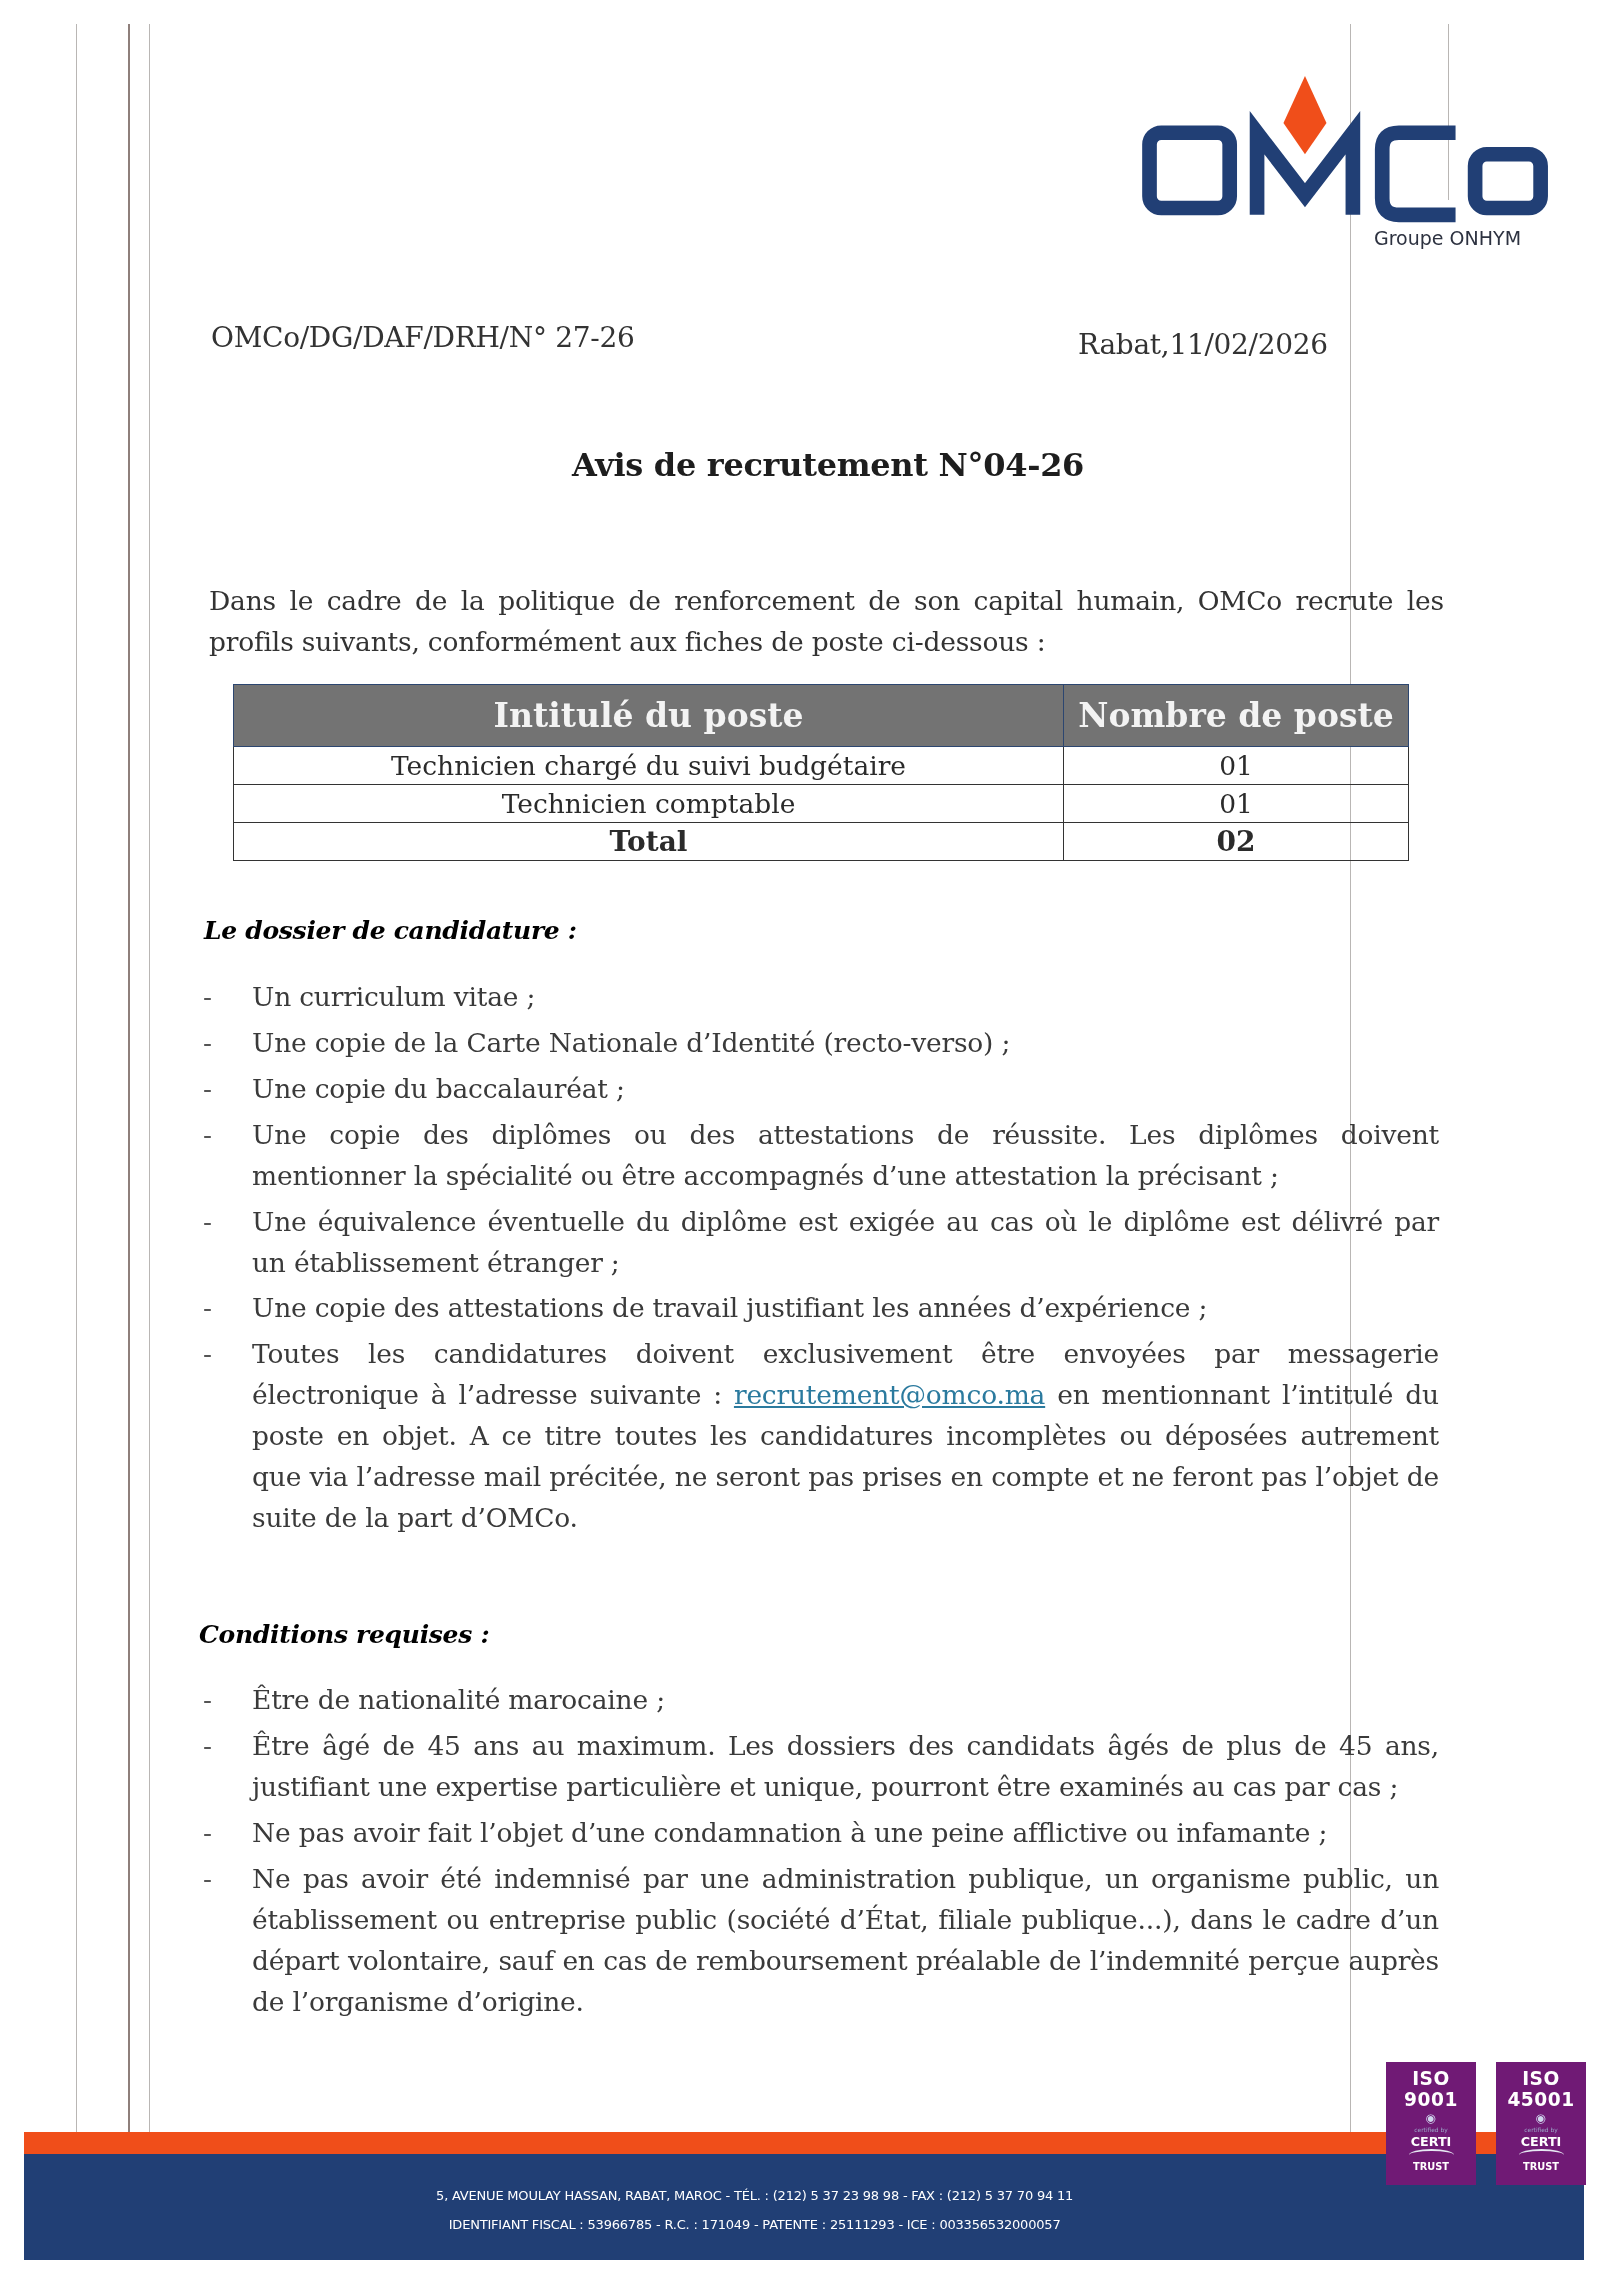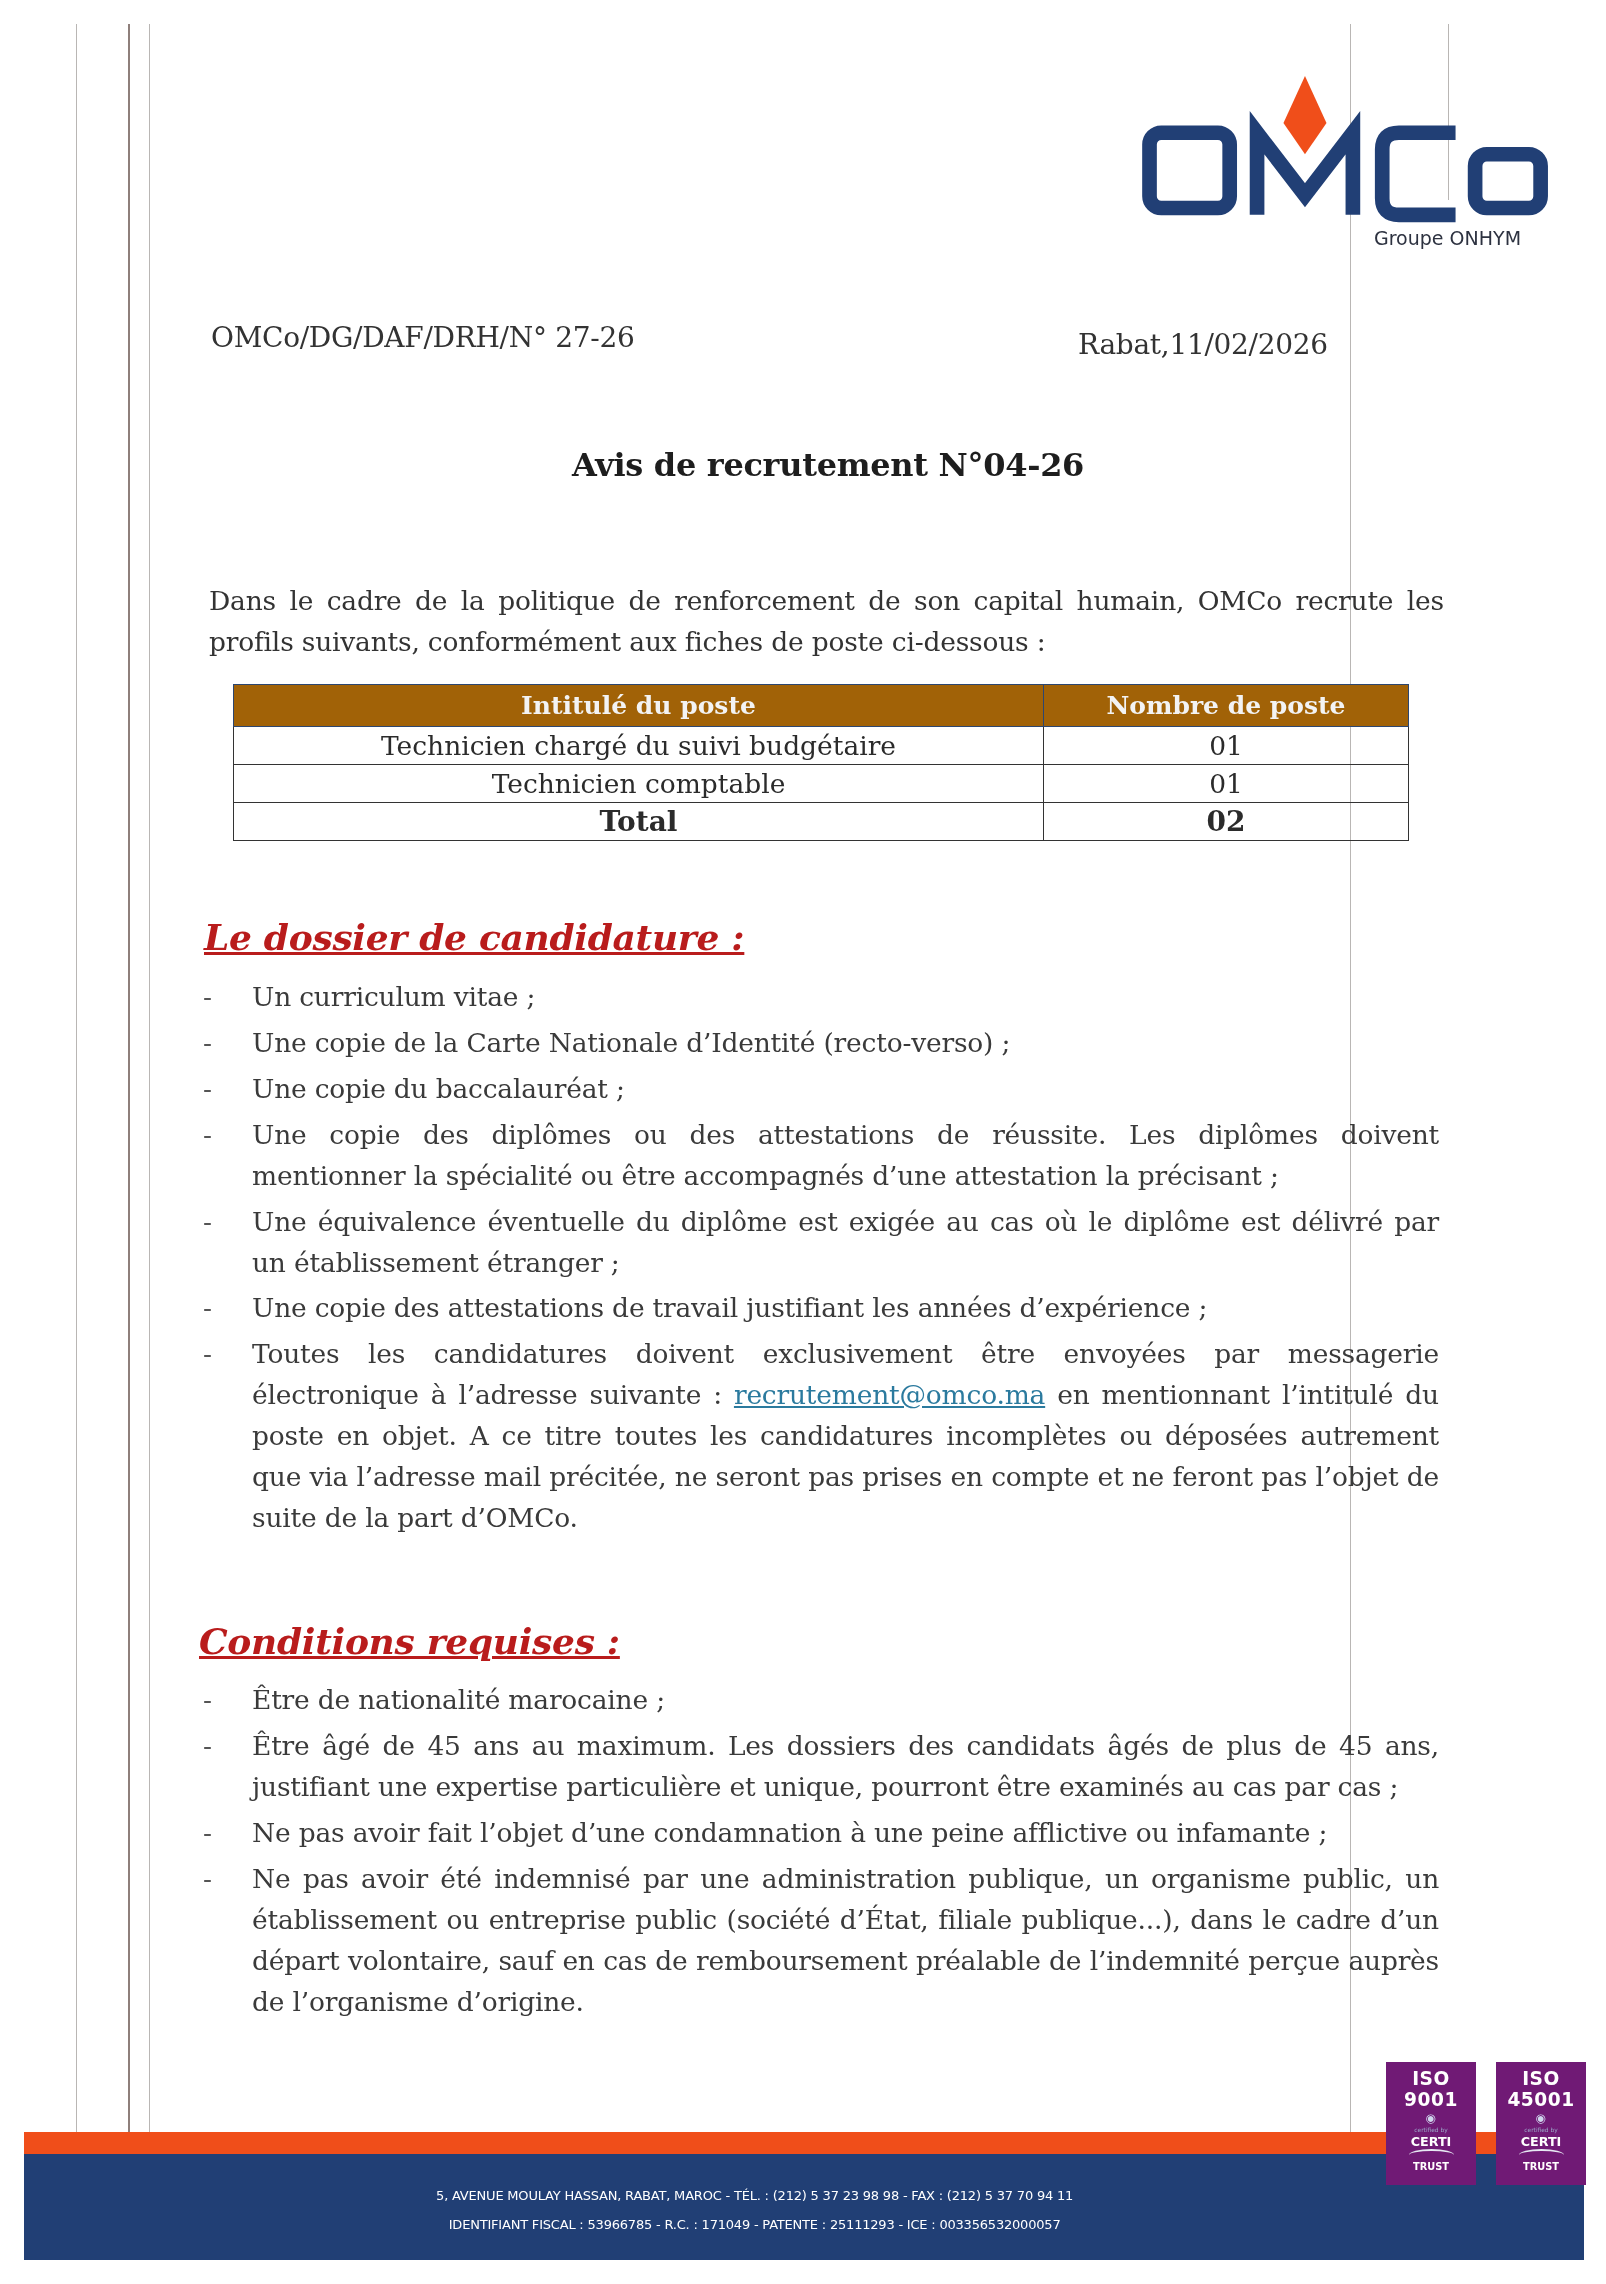--- a/index.html
+++ b/index.html
@@ -24,32 +24,32 @@
   .title { left: 0; width: 1656px; top: 446px; text-align: center; font-size: 32px; font-weight: bold; color: #1e1e1e; letter-spacing: -0.3px; }
 
   .para { left: 209px; width: 1235px; font-size: 26.5px; line-height: 41px; color: #333; letter-spacing: -0.2px; }
   .intro { top: 580px; text-align: justify; }
 
   table.posts {
     position: absolute; left: 233px; top: 684px; width: 1176px;
     border-collapse: collapse; font-size: 26.5px;
   }
   table.posts th {
-    background: #a16207; color: #f3f3f3; font-weight: bold; height: 41px; padding: 0;
-    border: 1.5px solid #2c4670; font-size: 25px;
+    background: #737373; color: #f3f3f3; font-weight: bold; height: 41px; padding: 10px;
+    border: 1.5px solid #2c4670; font-size: 33px;
   }
   table.posts td {
     border: 1.5px solid #333; height: 37px; text-align: center; padding: 0; color: #2b2b2b;
   }
   table.posts td.col1, table.posts th.col1 { width: 809px; }
   table.posts tr.total td { font-weight: bold; font-size: 28px; }
 
   .section-h {
-    font-size: 36px; font-style: italic; font-weight: bold; text-decoration: underline;
-    color: #b91c1c; letter-spacing: -0.3px;
+    font-size: 25px; font-style: italic; font-weight: bold; 
+    color: #000000; letter-spacing: -0.3px;
   }
   .h1 { left: 204px; top: 916px; }
   .h2 { left: 199px; top: 1620px; }
 
   ul.dash { position: absolute; list-style: none; margin: 0; padding: 0; left: 201px; width: 1238px; }
   ul.dash li {
     position: relative; padding-left: 51px; font-size: 26.5px; line-height: 41px;
     color: #3a3a3a; text-align: justify; margin-bottom: 4.9px; letter-spacing: -0.2px;
   }
   ul.dash li .bullet { position: absolute; left: 2px; top: 0; color: #555; }

